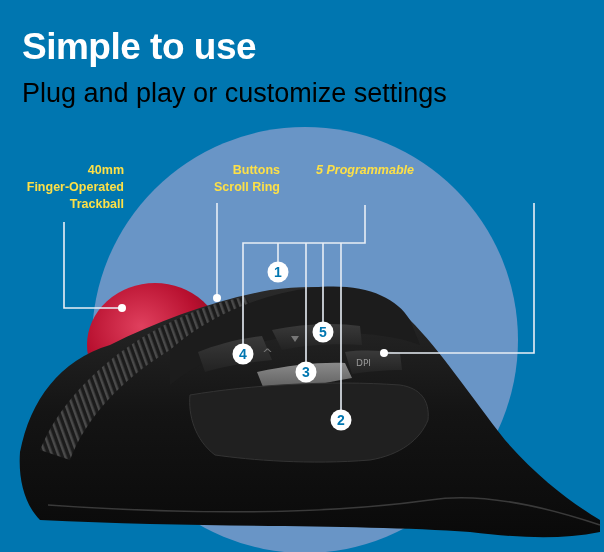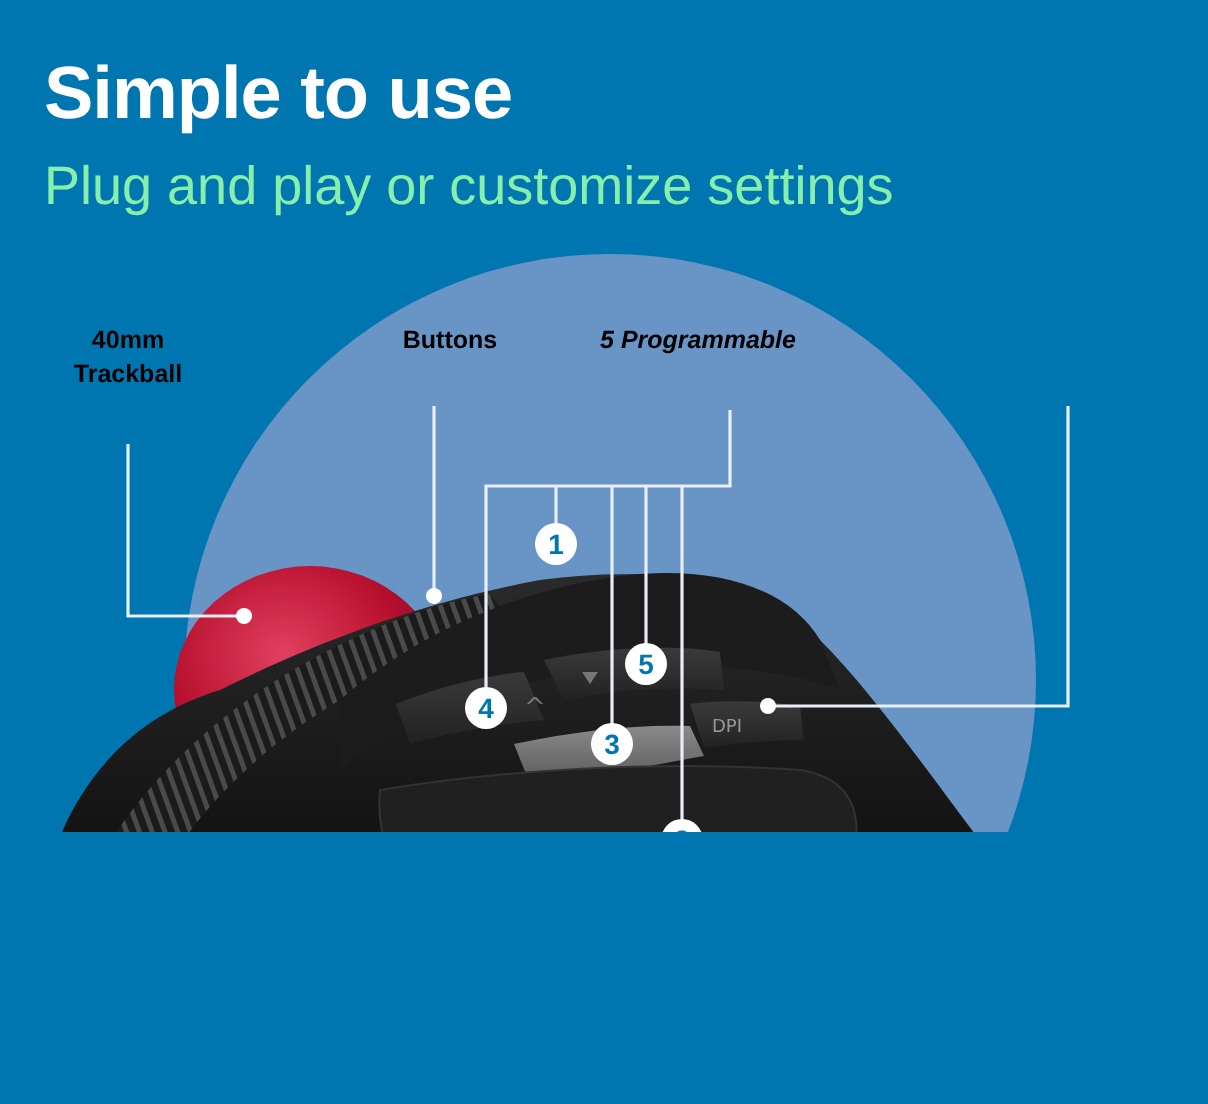--- a/index.html
+++ b/index.html
@@ -1,39 +1,41 @@
 <!DOCTYPE html>
 <html><head>
 <meta charset="utf-8">
 <style>
   html, body { margin:0; padding:0; }
   body { width:604px; height:552px; overflow:hidden; background:#0076b0; position:relative; font-family:"Liberation Sans", sans-serif; }
-  .stage { position:absolute; left:0; top:0; width:604px; height:416px; overflow:hidden; }
+  .stage { position:absolute; left:0; top:0; width:604px; height:552px; overflow:hidden; }
   .halo { position:absolute; left:92px; top:127px; width:426px; height:426px; border-radius:50%; background:#6995c6; }
   .title { position:absolute; left:22px; top:26px; color:#fff; font-weight:bold; font-size:37px; letter-spacing:-0.5px; margin:0; }
-  .subtitle { position:absolute; left:22px; top:78px; color:#86efac; font-size:27px; margin:0; font-weight:normal; }
-  .label { position:absolute; color:#000000; font-weight:bold; font-size:12.5px; line-height:17px; text-align:center; }
+  .subtitle { position:absolute; left:22px; top:78px; color:#000000; font-size:27px; margin:0; font-weight:normal; }
+  .label { position:absolute; color:#fde047; font-weight:bold; font-size:12.5px; line-height:17px; text-align:right; }
   svg.art { position:absolute; left:0; top:0; }
   .num { font-family:"Liberation Sans", sans-serif; font-weight:bold; font-size:14px; fill:#0076b0; }
 </style>
 </head>
 <body>
 
 <div class="stage">
   <div class="halo"></div>
 
   <h1 class="title">Simple to use</h1>
   <h2 class="subtitle">Plug and play or customize settings</h2>
 
   <div class="label" style="left:4px; top:162px; width:120px;">
     <div>40mm</div>
+    <div>Finger-Operated</div>
     <div>Trackball</div>
   </div>
   <div class="label" style="left:170px; top:162px; width:110px;">
     <div>Buttons</div>
+    <div>Scroll Ring</div>
   </div>
   <div class="label" style="left:284px; top:162px; width:130px;font-style:italic;">
     <div>5 Programmable</div>
   </div>
 
   <svg class="art" width="604" height="552" viewBox="0 0 604 552">
     <defs>
       <radialGradient id="ballGrad" cx="0.4" cy="0.35" r="0.7">
         <stop offset="0" stop-color="#e0405e"></stop>
         <stop offset="0.6" stop-color="#b8102f"></stop>

